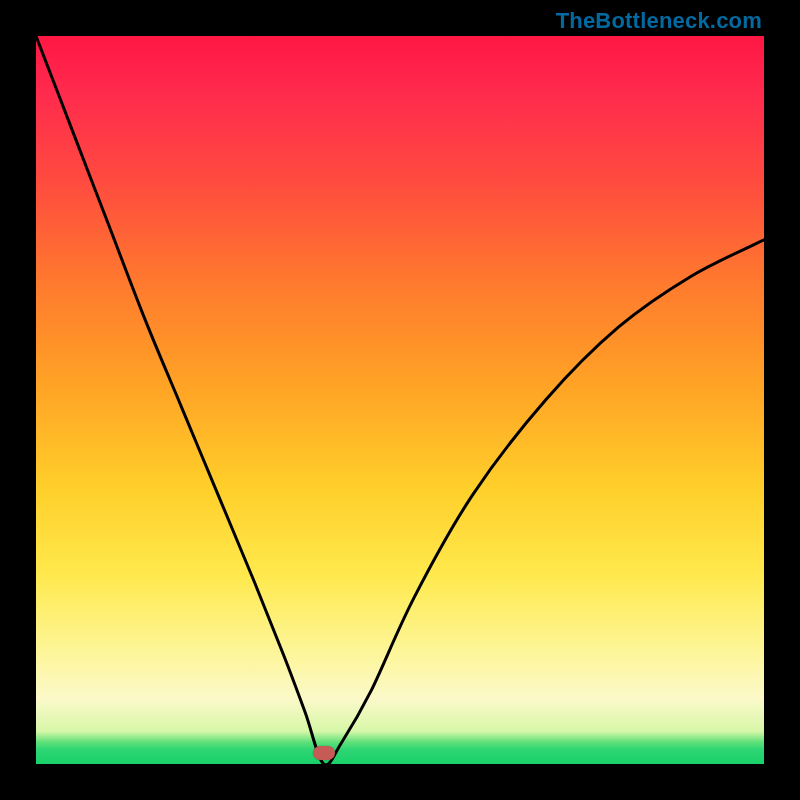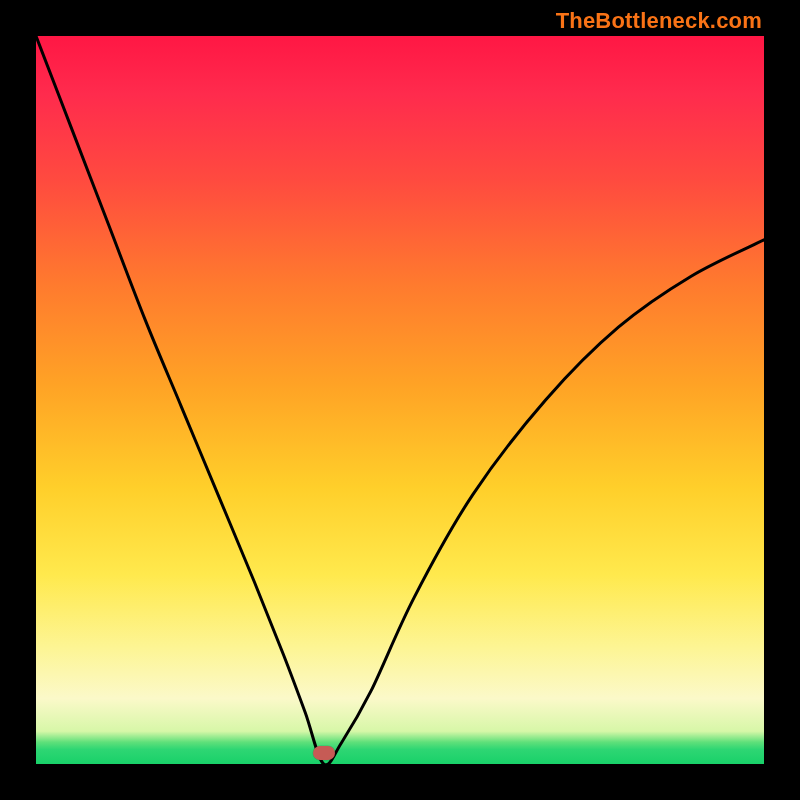--- a/index.html
+++ b/index.html
@@ -38,21 +38,21 @@
       #d7f7a8 95.5%,
       #5fe07a 97%,
       #2ed673 98%,
       #18d169 100%
     );
   }
   .watermark {
     position: absolute;
     top: 8px;
     right: 38px;
-    color: #f97316;
+    color: #0369a1;
     font-size: 22px;
     font-weight: 600;
     letter-spacing: 0.2px;
     user-select: none;
   }
   svg.curve {
     position: absolute;
     left: 0;
     top: 0;
     width: 728px;

